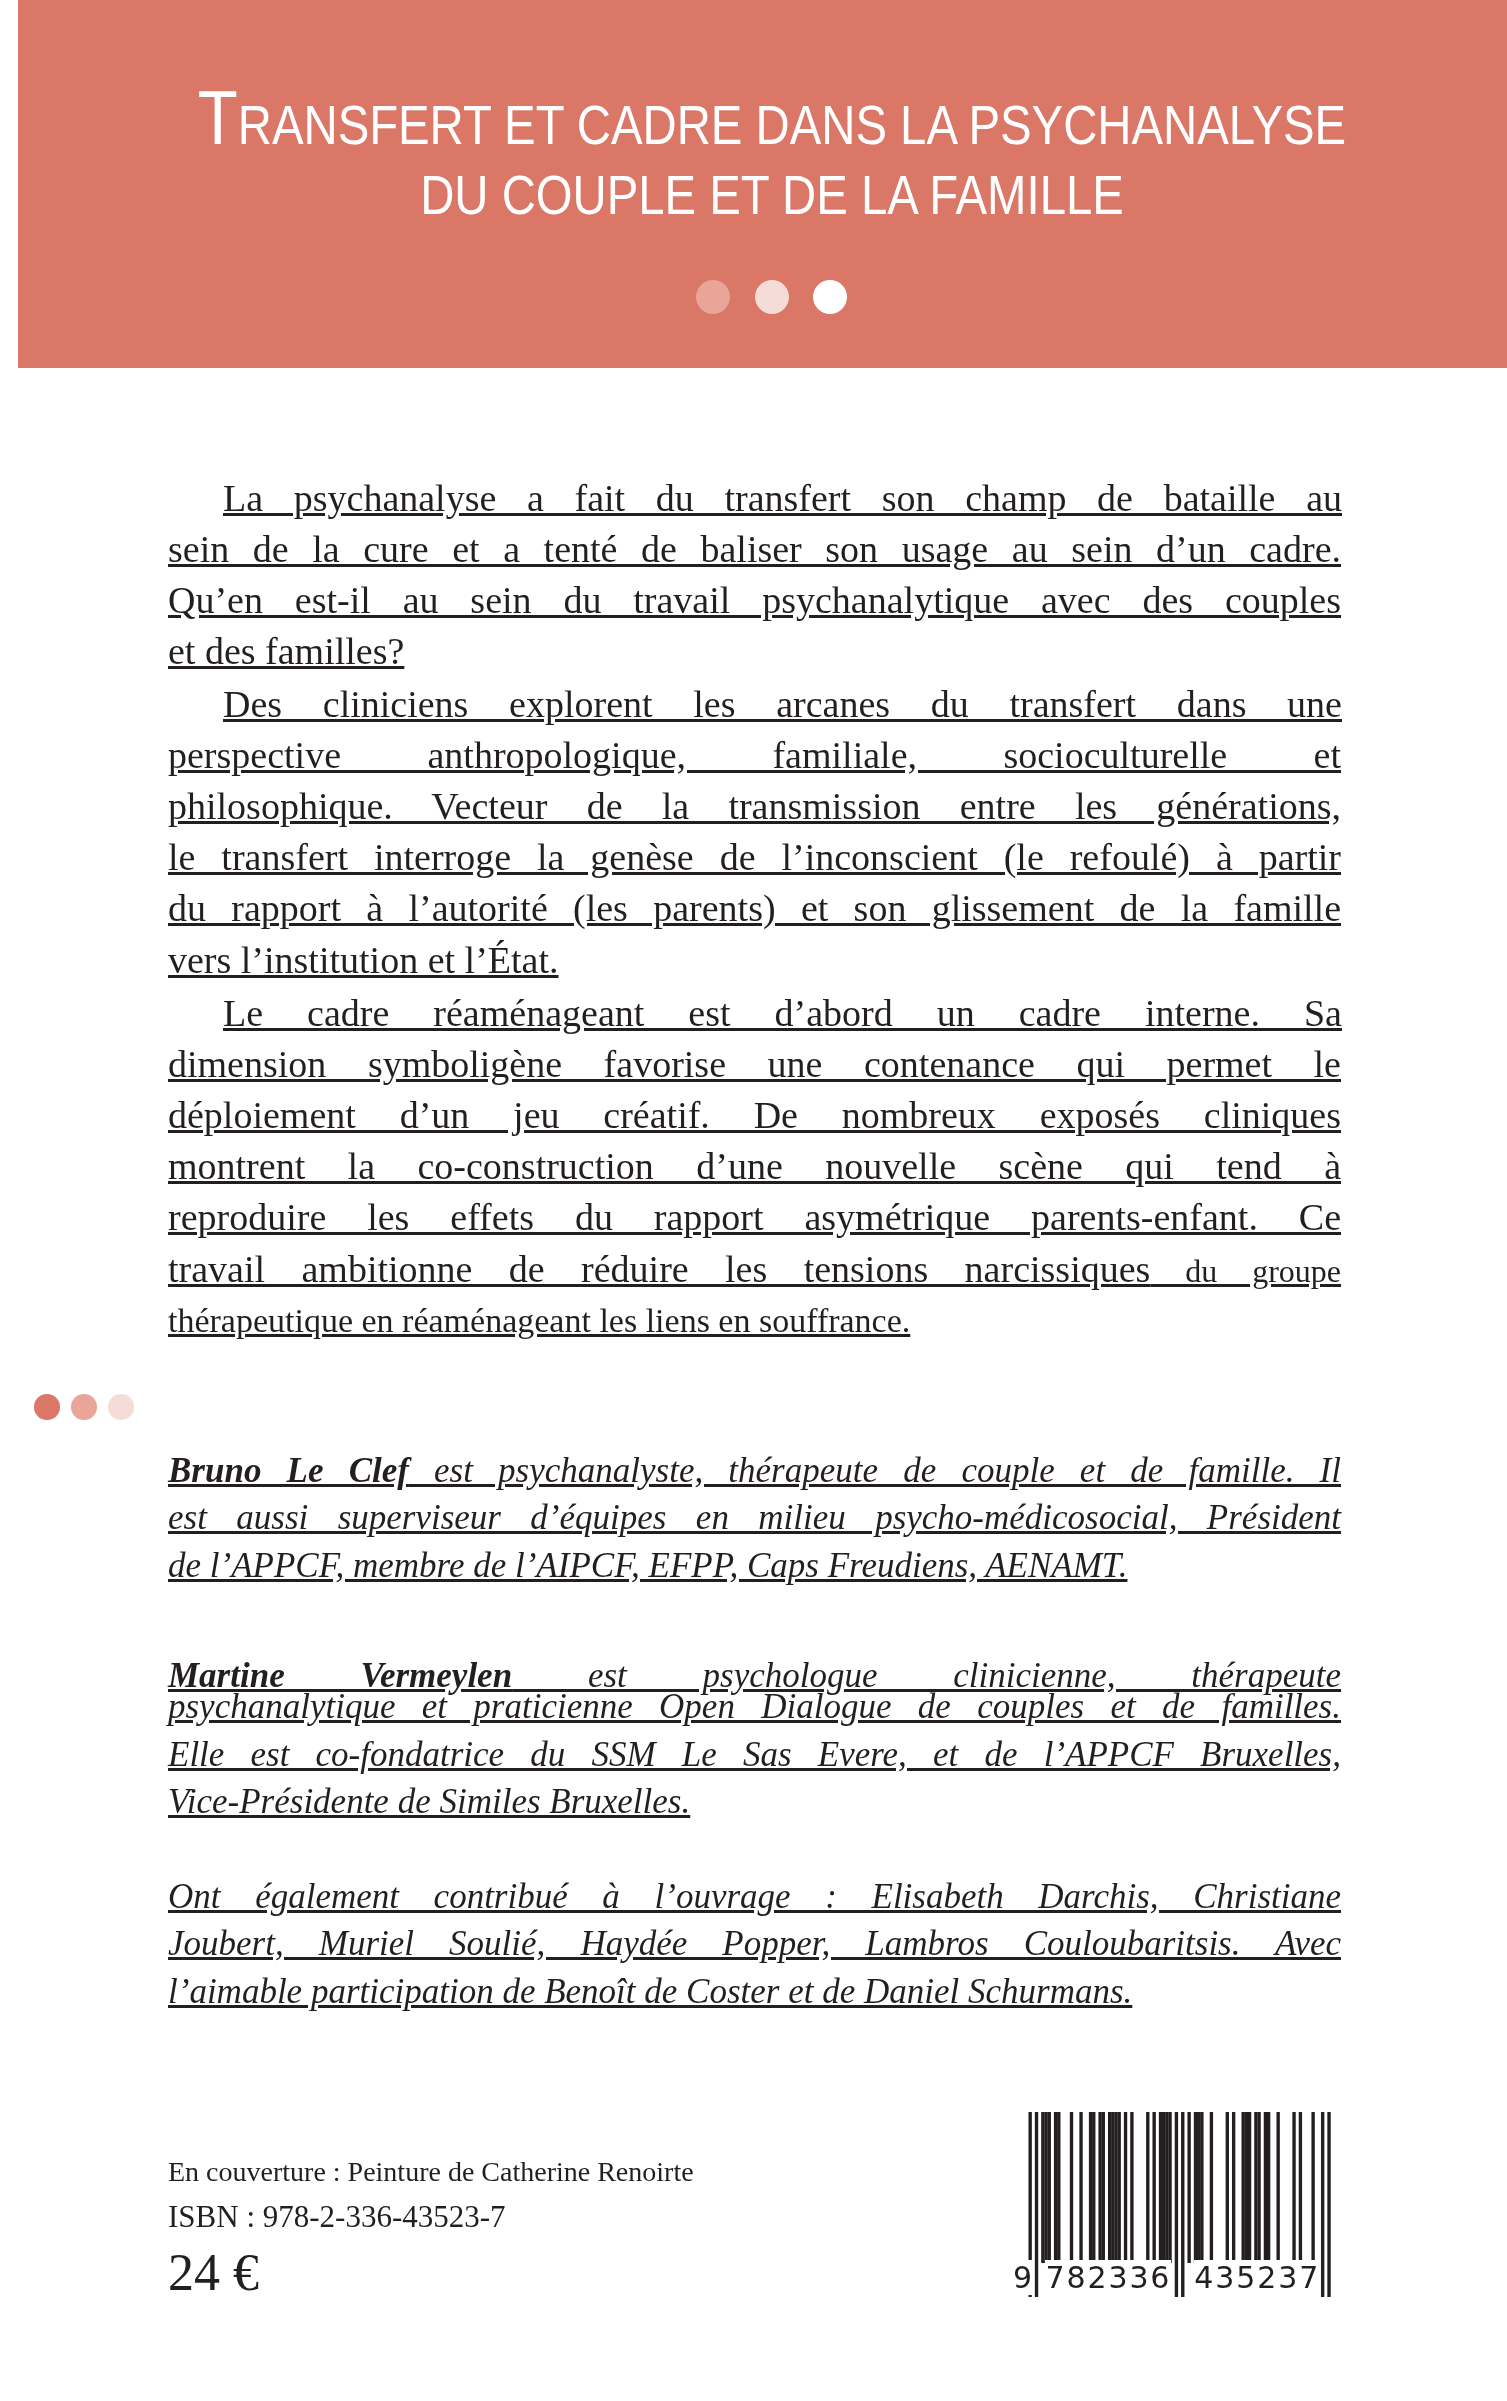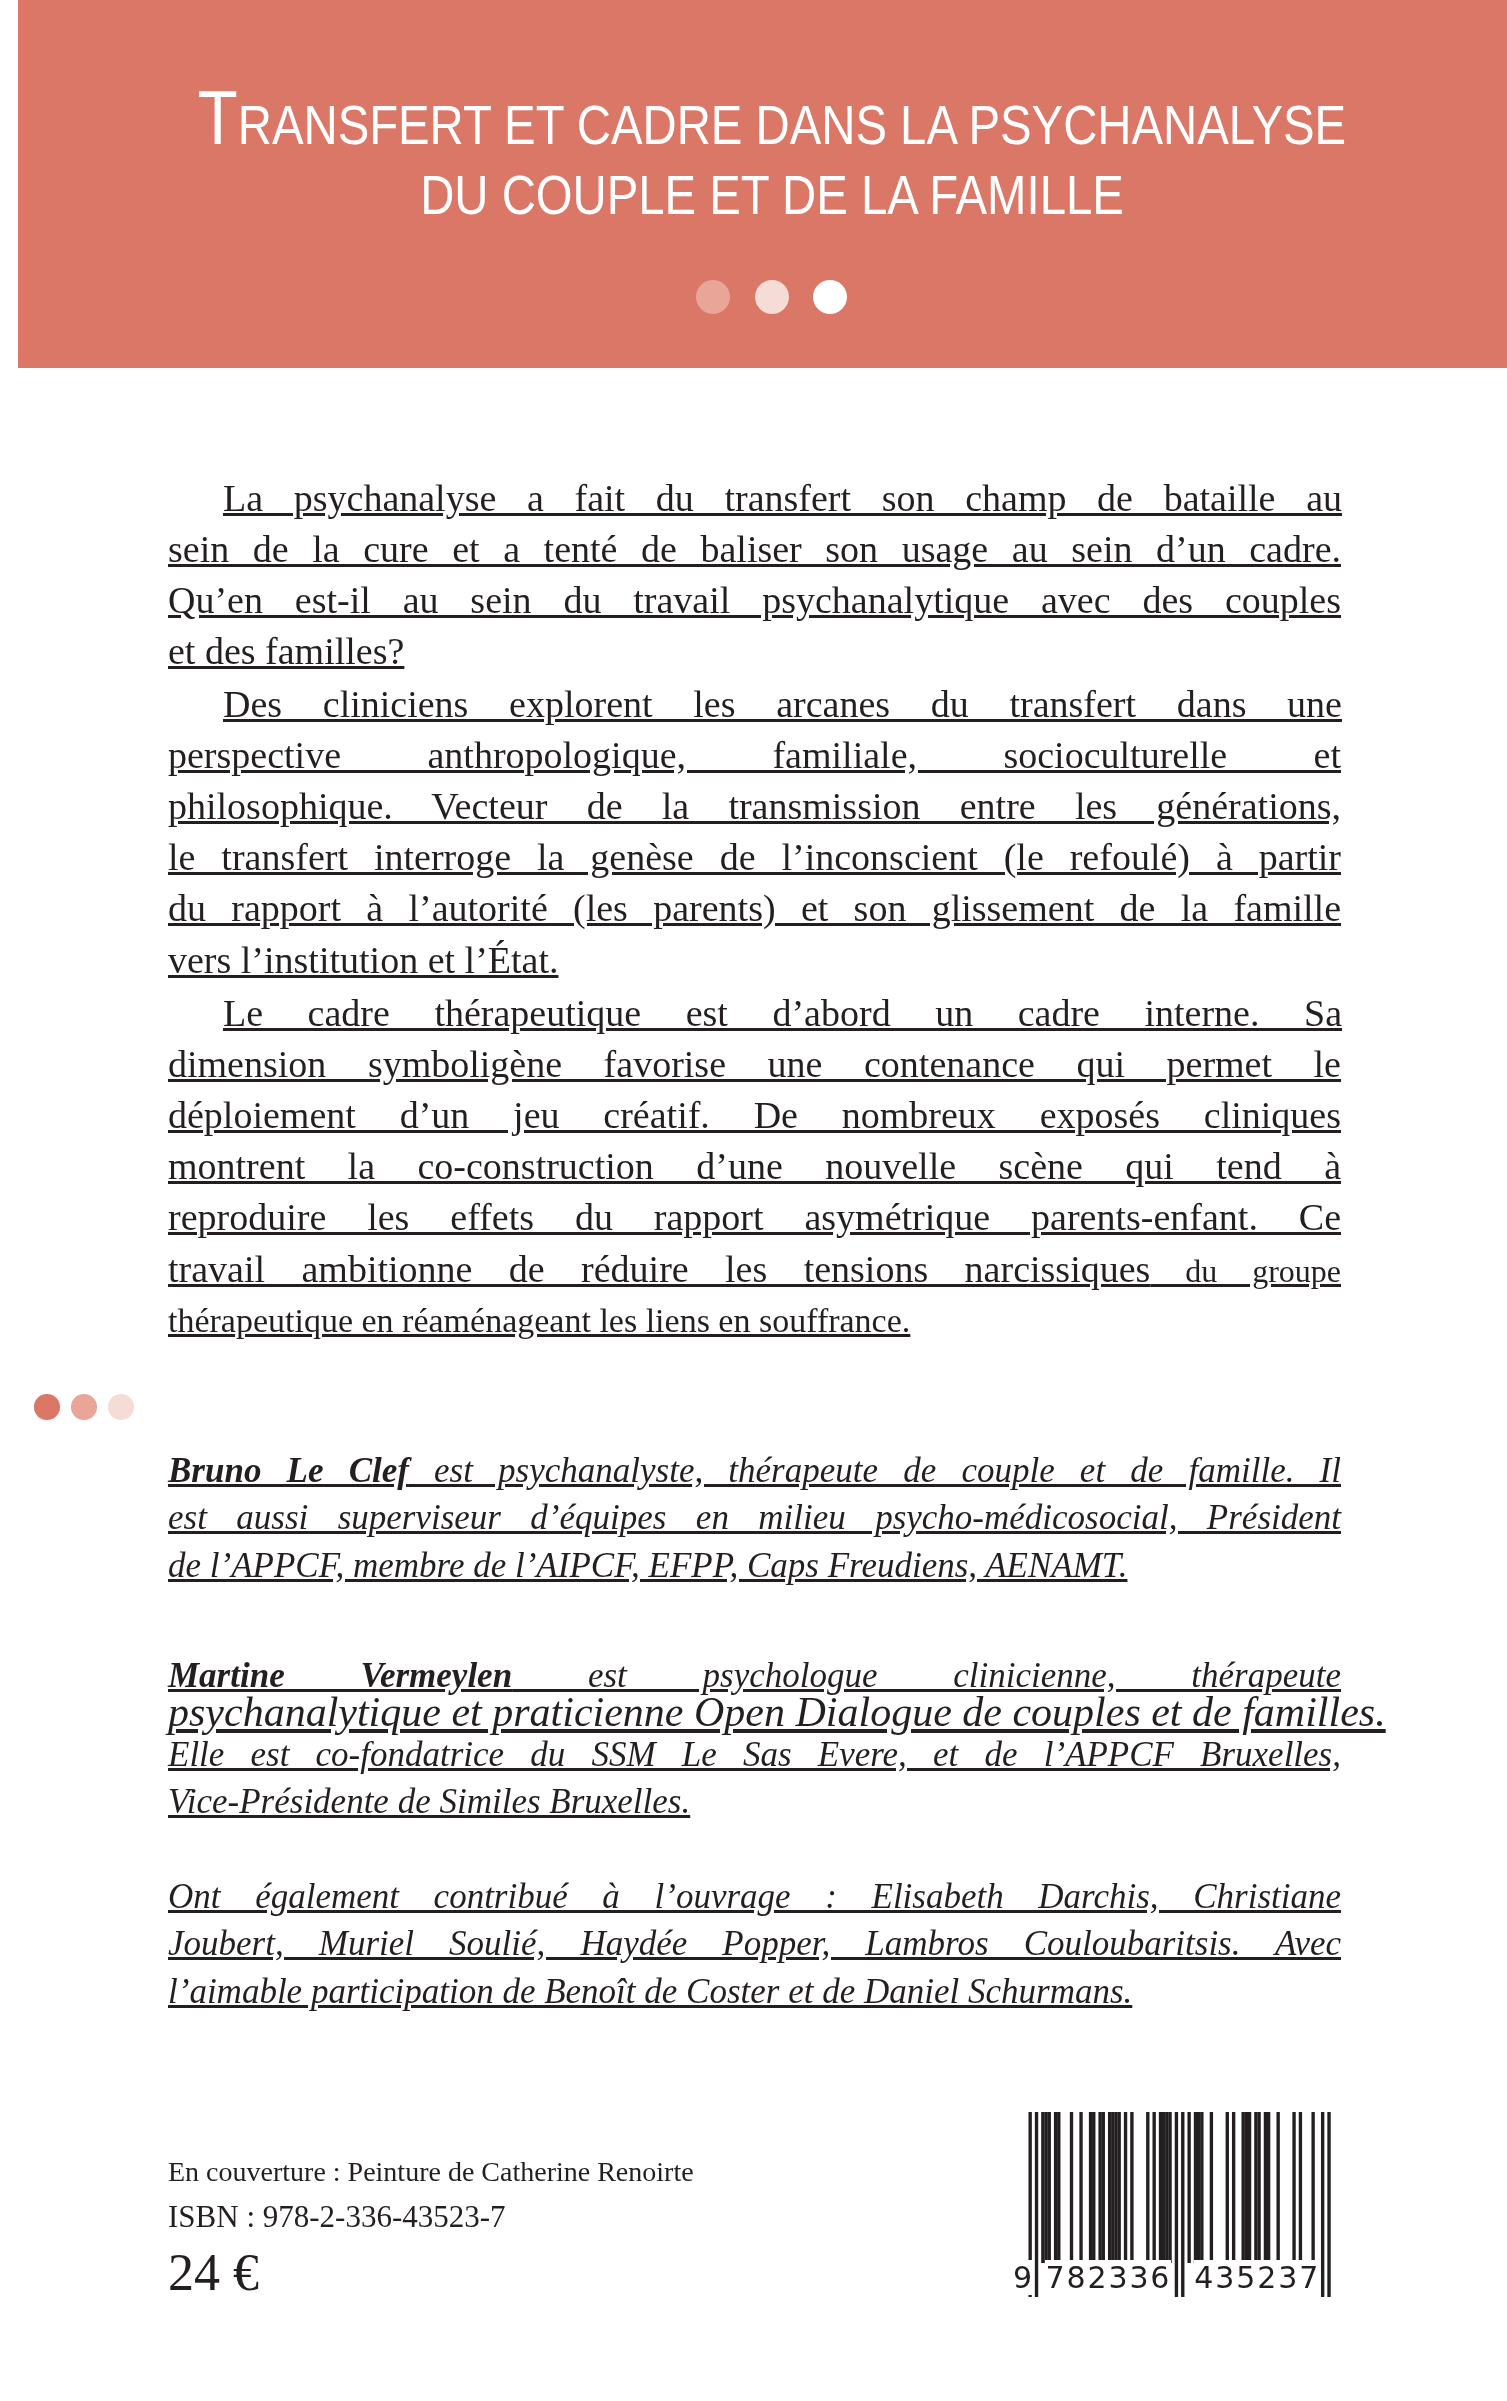--- a/index.html
+++ b/index.html
@@ -73,21 +73,21 @@
   <div class="textblock" style="top:679px">
     <div class="line just indent" style="top:0px">Des cliniciens explorent les arcanes du transfert dans une</div>
     <div class="line just" style="top:51px">perspective anthropologique, familiale, socioculturelle et</div>
     <div class="line just" style="top:102px">philosophique. Vecteur de la transmission entre les générations,</div>
     <div class="line just" style="top:153px">le transfert interroge la genèse de l’inconscient (le refoulé) à partir</div>
     <div class="line just" style="top:204px">du rapport à l’autorité (les parents) et son glissement de la famille</div>
     <div class="line" style="top:256px">vers l’institution et l’État.</div>
   </div>
 
   <div class="textblock" style="top:988px">
-    <div class="line just indent" style="top:0px">Le cadre thérapeutique est d’abord un cadre interne. Sa</div>
+    <div class="line just indent" style="top:0px">Le cadre réaménageant est d’abord un cadre interne. Sa</div>
     <div class="line just" style="top:51px">dimension symboligène favorise une contenance qui permet le</div>
     <div class="line just" style="top:102px">déploiement d’un jeu créatif. De nombreux exposés cliniques</div>
     <div class="line just" style="top:153px">montrent la co-construction d’une nouvelle scène qui tend à</div>
     <div class="line just" style="top:204px">reproduire les effets du rapport asymétrique parents-enfant. Ce</div>
     <div class="line just" style="top:256px"><span>travail ambitionne de réduire les tensions narcissiques</span><span class="small-run"> du groupe</span></div>
     <div class="line small-run" style="top:307px; font-size:34px">thérapeutique en réaménageant les liens en souffrance.</div>
   </div>
 </div>
 
 <div class="dots-side">
@@ -97,21 +97,21 @@
 </div>
 
 <div class="textblock it" style="top:1445px">
   <div class="line just" style="top:0px; font-size:35px"><span class="b">Bruno Le Clef</span><span> est psychanalyste, thérapeute de couple et de famille. Il</span></div>
   <div class="line just" style="top:47px; font-size:35px">est aussi superviseur d’équipes en milieu psycho-médicosocial, Président</div>
   <div class="line" style="top:95px; font-size:35px">de l’APPCF, membre de l’AIPCF, EFPP, Caps Freudiens, AENAMT.</div>
 </div>
 
 <div class="textblock it" style="top:1634px">
   <div class="line just" style="top:16px; font-size:35px"><span class="b">Martine Vermeylen</span><span> est psychologue clinicienne, thérapeute</span></div>
-  <div class="line just" style="top:53px; font-size:42px">psychanalytique et praticienne Open Dialogue de couples et de familles.</div>
+  <div class="line just" style="top:47px; font-size:35px">psychanalytique et praticienne Open Dialogue de couples et de familles.</div>
   <div class="line just" style="top:95px; font-size:35px">Elle est co-fondatrice du SSM Le Sas Evere, et de l’APPCF Bruxelles,</div>
   <div class="line" style="top:142px; font-size:35px">Vice-Présidente de Similes Bruxelles.</div>
 </div>
 
 <div class="textblock it" style="top:1871px">
   <div class="line just" style="top:0px; font-size:35px">Ont également contribué à l’ouvrage : Elisabeth Darchis, Christiane</div>
   <div class="line just" style="top:47px; font-size:35px">Joubert, Muriel Soulié, Haydée Popper, Lambros Couloubaritsis. Avec</div>
   <div class="line" style="top:95px; font-size:35px">l’aimable participation de Benoît de Coster et de Daniel Schurmans.</div>
 </div>
 

